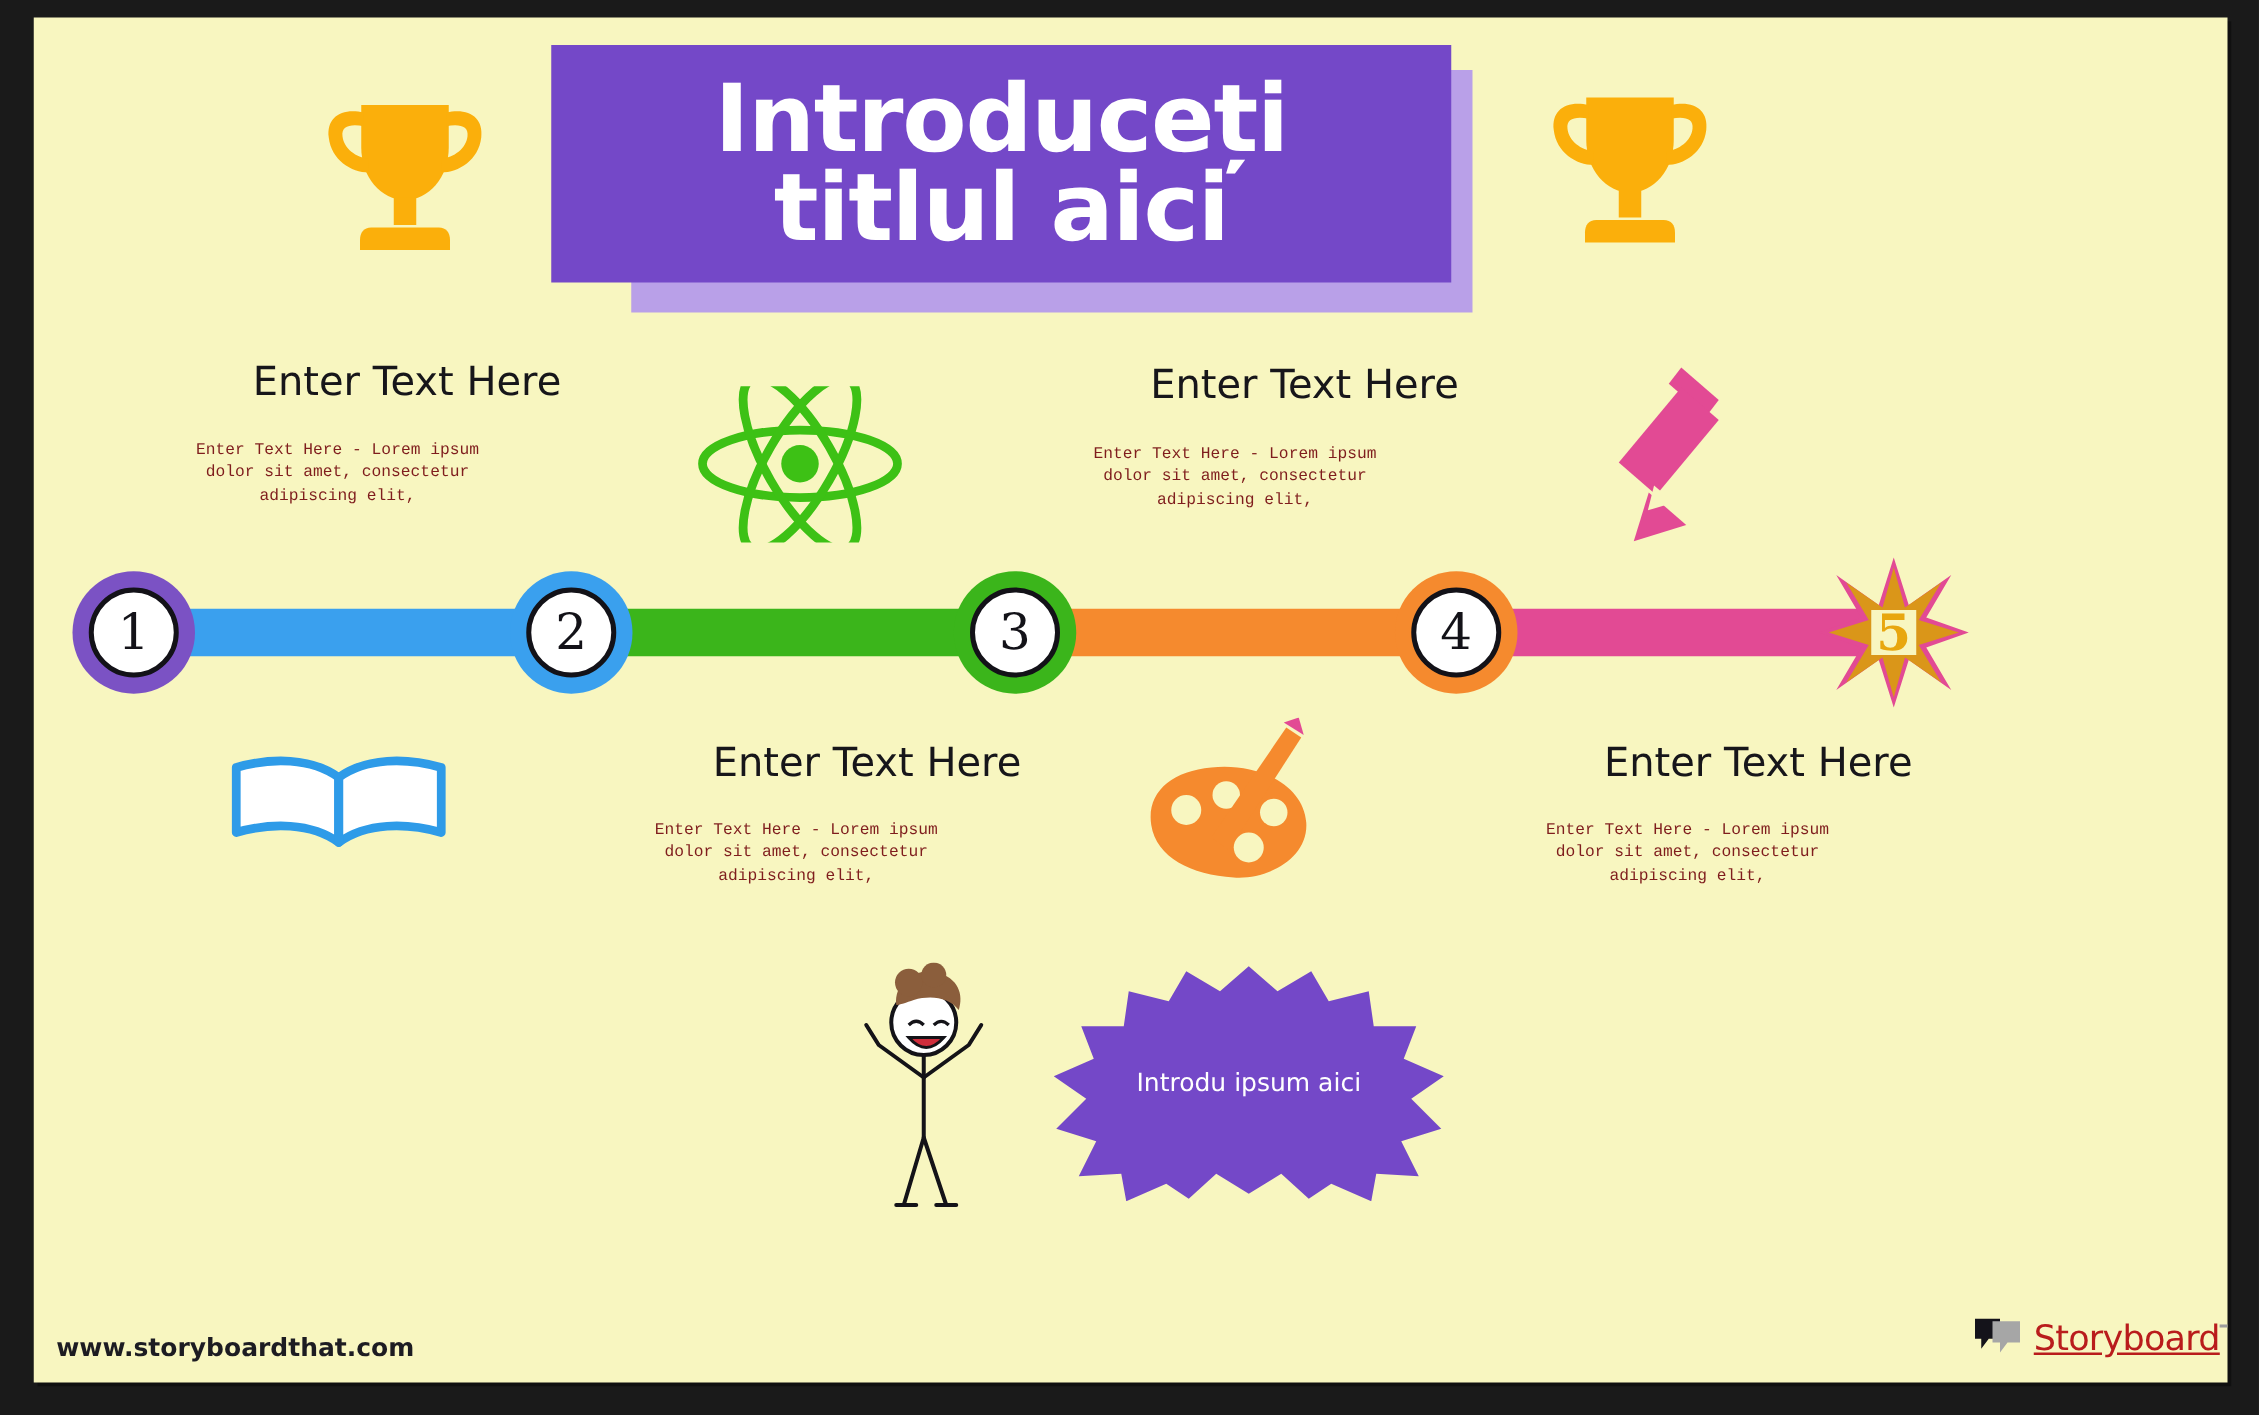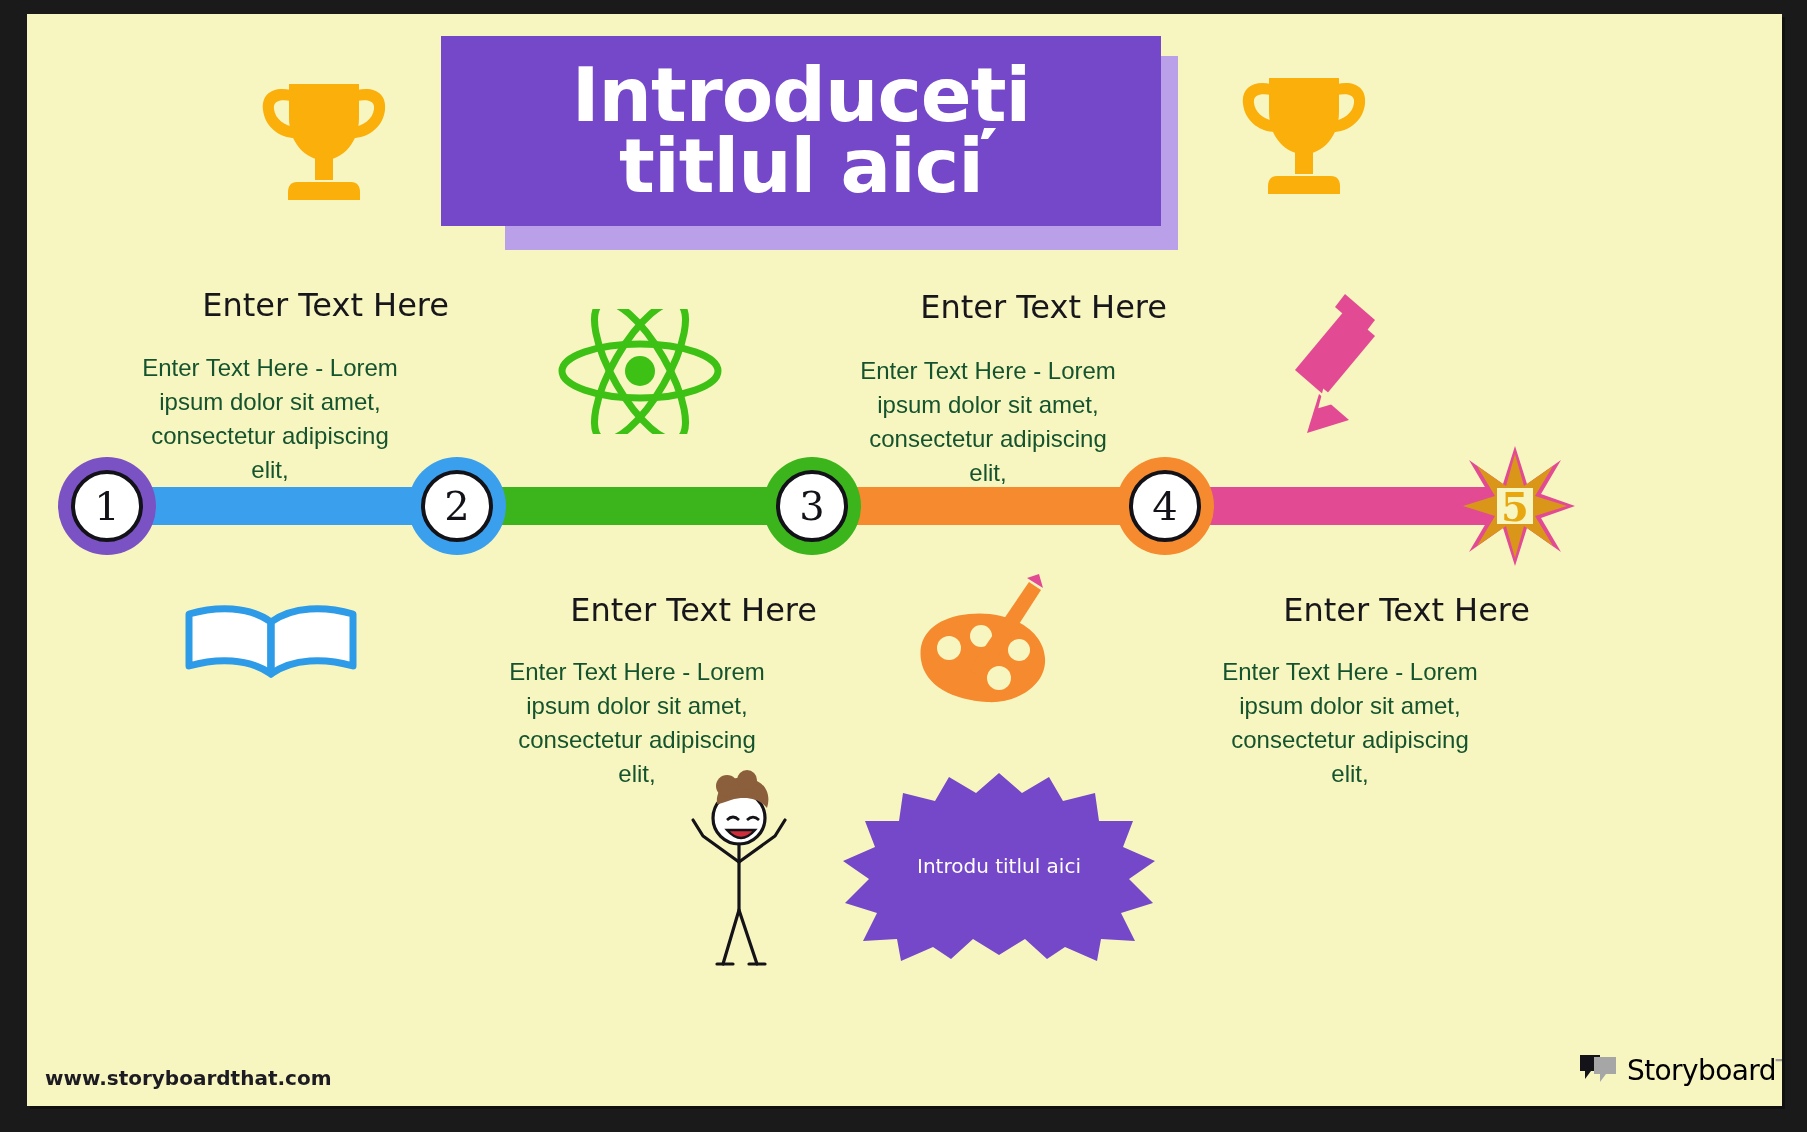--- a/index.html
+++ b/index.html
@@ -65,24 +65,24 @@
   .step-head {
     position: absolute;
     font-family: "DejaVu Sans", sans-serif;
     font-size: 32px;
     color: #17161a;
     text-align: right;
     white-space: nowrap;
   }
   .step-body {
     position: absolute;
-    font-family: Liberation Sans, sans-serif;
-    font-size: 24px;
+    font-family: Liberation Mono, monospace;
+    font-size: 13px;
     line-height: 1.42;
-    color: #14532d;
+    color: #7f1d1d;
     text-align: center;
   }
 
   
   .track {
     position: absolute;
     height: 38px;
     top: 473px;
     border-radius: 2px;
   }
@@ -172,21 +172,21 @@
     top: 1038px;
     display: flex;
     align-items: center;
     gap: 9px;
   }
   .logo-text {
     font-family: "DejaVu Sans", sans-serif;
     font-size: 28px;
     letter-spacing: -0.6px;
   }
-  .logo-text .b { color: #000000; }
+  .logo-text .b { color: #b91c1c; text-decoration: underline; }
   .logo-text .g { color: #9d9d9d; }
 </style>
 </head>
 <body>
 
 <div class="poster">
  <div class="canvas">
 
   <div class="art" style="left:232px;top:58px;">
     <svg width="130" height="140" viewBox="0 0 130 140">
@@ -323,21 +323,21 @@
   <div class="step-head" style="left:780px;top:274px;width:360px;">Enter Text Here</div>
   <div class="step-body" style="left:826px;top:340px;width:270px;">Enter Text Here - Lorem ipsum dolor sit amet, consectetur adipiscing elit,</div>
 
   <div class="step-head" style="left:1143px;top:577px;width:360px;">Enter Text Here</div>
   <div class="step-body" style="left:1188px;top:641px;width:270px;">Enter Text Here - Lorem ipsum dolor sit amet, consectetur adipiscing elit,</div>
 
   <div class="callout">
     <svg width="320" height="190" viewBox="0 0 320 190">
       <path d="M160 2 L183 22 L210 6 L224 30 L256 22 L260 50 L294 50 L284 76 L316 90 L290 108 L314 132 L282 142 L296 170 L262 168 L258 190 L226 176 L208 188 L186 168 L160 184 L134 168 L112 188 L94 176 L62 190 L58 168 L24 170 L38 142 L6 132 L30 108 L4 90 L36 76 L26 50 L60 50 L64 22 L96 30 L110 6 L137 22 Z" fill="#7448C8"></path>
     </svg>
-    <div class="callout-text">Introdu titlul aici</div>
+    <div class="callout-text">Introdu ipsum aici</div>
   </div>
 
   <div class="footer-url">www.storyboardthat.com</div>
 
   <div class="logo">
     <span>
       <svg width="40" height="32" viewBox="0 0 40 32">
         <path d="M2 3 h20 v16 h-9 l-6 8 v-8 h-5 Z" fill="#14131A"></path>
         <path d="M16 5 h22 v17 h-10 l-6 8 v-8 h-6 Z" fill="#A6A6A6"></path>
       </svg>

